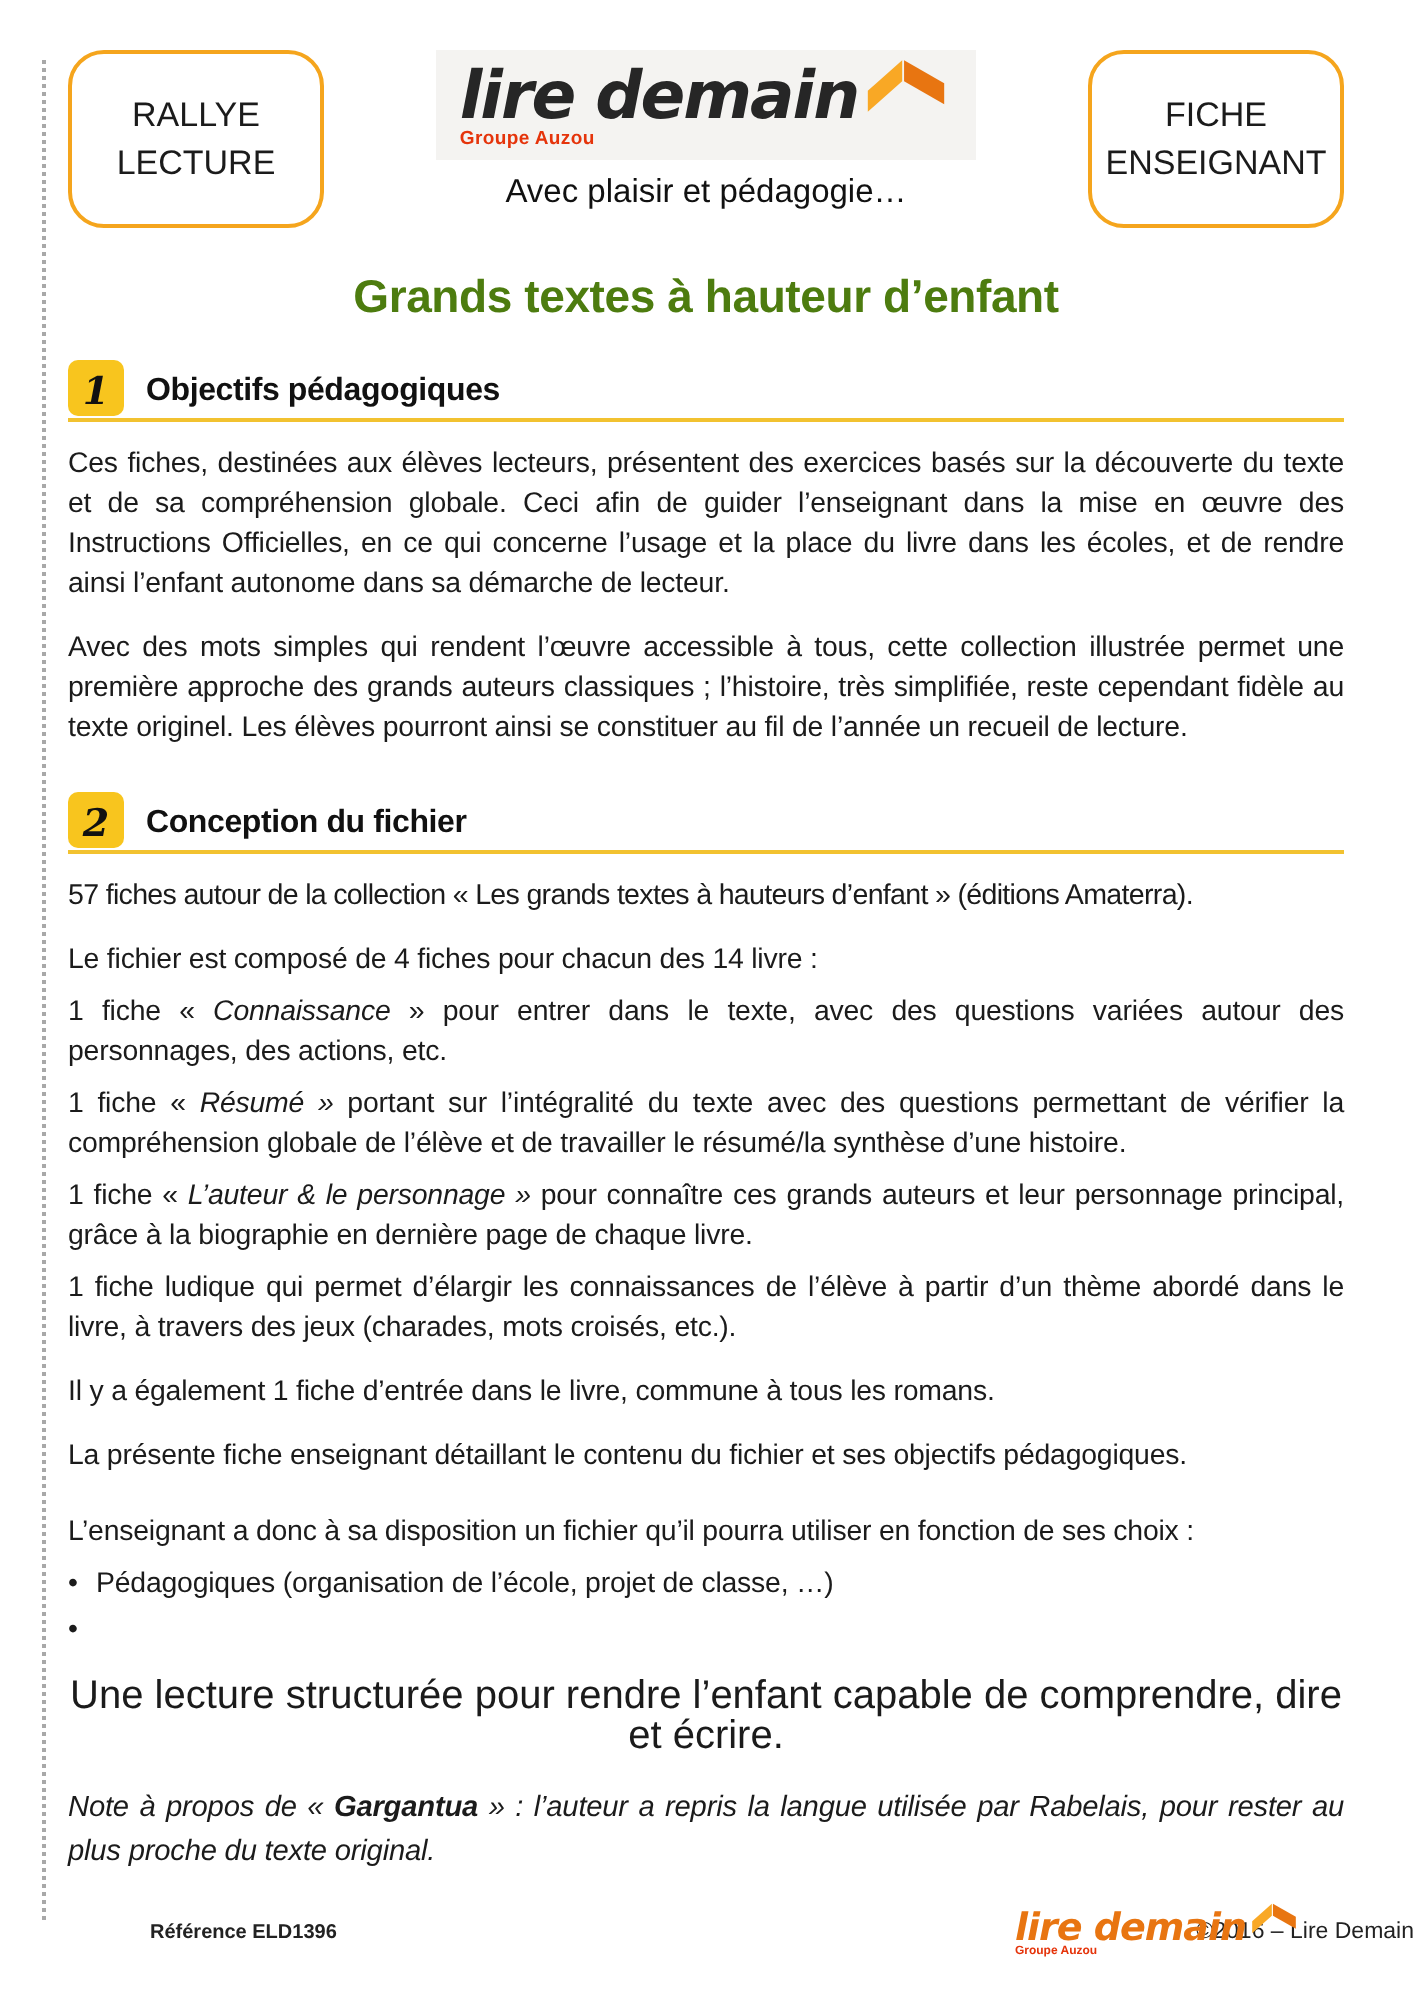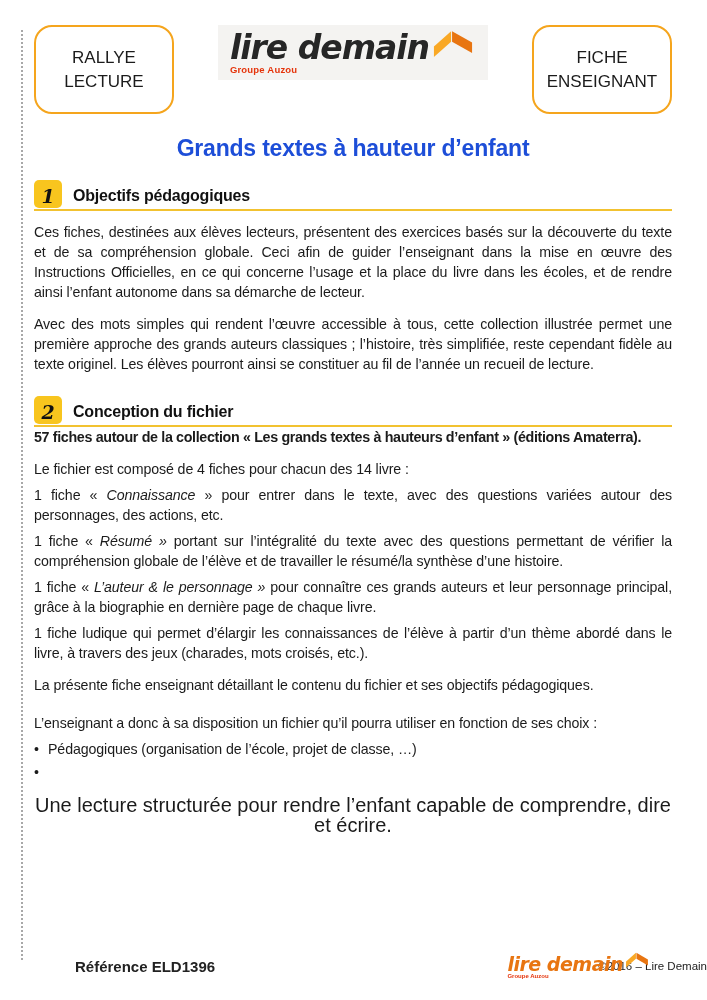--- a/index.html
+++ b/index.html
@@ -15,21 +15,21 @@
   .perforation {
     position:absolute; left:21px; top:30px; height:930px; width:0;
     border-left:2px dotted #a8a8a8;
   }
   .content { padding:25px 35px 0 34px; }
 
   
   .header { display:flex; align-items:flex-start; }
   .header-box {
     border:2px solid #F5A51D; border-radius:18px;
-    width:140px; height:89px; flex:0 0 auto;
+    width:128px; height:89px; flex:0 0 auto;
     display:flex; flex-direction:column; justify-content:center; align-items:center;
     font-size:17px; color:#1b1b1b; line-height:24px; text-align:center;
   }
   .header-center { flex:1; display:flex; flex-direction:column; align-items:center; }
   .logo-block {
     background:#f4f3f1; padding:6px 14px 5px 12px; display:inline-block;
   }
   .logo-row { display:flex; align-items:center; }
   .logo-text {
     font-family:"DejaVu Sans", sans-serif; font-style:italic; font-weight:600;
@@ -37,21 +37,21 @@
   }
   .logo-book { margin-left:3px; margin-top:-4px; }
   .logo-sub {
     font-size:9.5px; font-weight:bold; color:#E5340B; text-align:left;
     margin-top:-1px; letter-spacing:0.2px;
   }
   .tagline { font-size:16.5px; margin-top:7px; color:#111; }
 
   
   .doc-title {
-    text-align:center; font-size:23px; font-weight:bold; color:#1d4ed8;
+    text-align:center; font-size:23px; font-weight:bold; color:#4d7c0f;
     margin-top:21px; letter-spacing:-0.2px;
   }
 
   
   .section-header { margin-top:18px; }
   .section-row { display:flex; align-items:flex-end; }
   .section-num {
     width:28px; height:28px; background:#F8C51E; border-radius:5px;
     display:flex; align-items:center; justify-content:center;
     font-family:"DejaVu Serif", serif; font-style:italic; font-weight:bold;
@@ -64,40 +64,40 @@
   .section-rule { height:2px; background:#F2C230; margin-top:1px; }
 
   
   .para {
     font-size:14.2px; line-height:20px; text-align:justify;
     letter-spacing:-0.1px; margin-top:12px; color:#1b1b1b;
   }
   .para.tight { margin-top:6px; }
   .para.first { margin-top:11px; }
   .bold-line {
-    font-weight:bold; font-size:14.3px; letter-spacing:-0.35px;
-    white-space:nowrap; overflow:hidden; margin-top:0; line-height:20px;
+    font-weight:normal; font-size:14.3px; letter-spacing:-0.35px;
+    white-space:nowrap; overflow:hidden; margin-top:11px; line-height:20px;
   }
   .em { font-style:italic; }
   .bold { font-weight:bold; }
   .bullet-row { display:flex; margin-top:6px; font-size:14.2px; line-height:20px; letter-spacing:-0.1px; }
   .bullet-row.second { margin-top:3px; }
   .bullet-glyph { width:14px; flex:0 0 auto; }
   .centered-line { text-align:center; font-size:20px; line-height:20px; margin-top:13px; }
   .note-line {
     font-style:italic; font-size:14.6px; line-height:22px; text-align:justify;
     margin-top:15px; letter-spacing:-0.1px;
   }
 
   
   .footer {
     position:absolute; left:0; right:0; bottom:16px; height:36px;
     display:flex; align-items:center;
   }
-  .footer-ref { position:absolute; left:75px; font-size:15px; font-weight:bold; color:#222; }
+  .footer-ref { position:absolute; left:75px; font-size:10px; font-weight:bold; color:#222; }
   .footer-copy { position:absolute; left:0; right:0; text-align:right; font-size:11.5px; color:#222;padding-left:12px; }
   .footer-logo { position:absolute; right:58px; text-align:left; }
   .footer-logo-row { display:flex; align-items:center; }
   .footer-logo-text {
     font-family:"DejaVu Sans", sans-serif; font-style:italic; font-weight:600;
     font-size:19px; color:#E87511; letter-spacing:-0.5px; line-height:20px;
   }
   .footer-logo-sub { font-size:6px; font-weight:bold; color:#E5340B; margin-top:-1px; }
 </style>
 </head>
@@ -120,20 +120,21 @@
             <span class="logo-text">lire demain</span>
             <span class="logo-book">
               <svg width="42" height="33" viewBox="0 0 44 34" aria-hidden="true">
                 <polygon points="2,19 20,3 20,14 2,30" fill="#F9A825"></polygon>
                 <polygon points="21,3 42,15 42,26 21,14" fill="#E87511"></polygon>
               </svg>
             </span>
           </div>
           <div class="logo-sub">Groupe Auzou</div>
         </div>
+        <div class="tagline">Avec plaisir et pédagogie…</div>
       </div>
 
       <div class="header-box">
         <div>FICHE</div>
         <div>ENSEIGNANT</div>
       </div>
     </div>
 
     <div class="doc-title">Grands textes à hauteur d’enfant</div>
 
@@ -161,36 +162,38 @@
     <p class="para">Le fichier est composé de 4 fiches pour chacun des 14 livre :</p>
 
     <p class="para tight"><span>1 fiche « </span><span class="em">Connaissance</span><span> » pour entrer dans le texte, avec des questions variées autour des personnages, des actions, etc.</span></p>
 
     <p class="para tight"><span>1 fiche « </span><span class="em">Résumé »</span><span> portant sur l’intégralité du texte avec des questions permettant de vérifier la compréhension globale de l’élève et de travailler le résumé/la synthèse d’une histoire.</span></p>
 
     <p class="para tight"><span>1 fiche « </span><span class="em">L’auteur &amp; le personnage »</span><span> pour connaître ces grands auteurs et leur personnage principal, grâce à la biographie en dernière page de chaque livre.</span></p>
 
     <p class="para tight"><span>1 fiche ludique qui permet d’élargir les connaissances de l’élève à partir d’un thème abordé dans le livre, à travers des jeux (charades, mots croisés, etc.).</span></p>
 
+    <p class="para">Il y a également 1 fiche d’entrée dans le livre, commune à tous les romans.</p>
 
 
     <p class="para">La présente fiche enseignant détaillant le contenu du fichier et ses objectifs pédagogiques.</p>
 
     <p class="para" style="margin-top:18px;">L’enseignant a donc à sa disposition un fichier qu’il pourra utiliser en fonction de ses choix :</p>
 
     <div class="bullet-row">
       <span class="bullet-glyph">•</span>
       <span>Pédagogiques (organisation de l’école, projet de classe, …)</span>
     </div>
     <div class="bullet-row second">
       <span class="bullet-glyph">•</span>
     </div>
 
     <div class="centered-line">Une lecture structurée pour rendre l’enfant capable de comprendre, dire et écrire.</div>
 
+    <p class="note-line"><span>Note à propos de « </span><span class="bold">Gargantua</span><span> » : l’auteur a repris la langue utilisée par Rabelais, pour rester au plus proche du texte original.</span></p>
 
   </div>
 
   <div class="footer">
     <div class="footer-ref">Référence ELD1396</div>
     <div class="footer-copy">©2016 – Lire Demain</div>
     <div class="footer-logo">
       <div class="footer-logo-row">
         <span class="footer-logo-text">lire demain</span>
         <span style="margin-left:2px; margin-top:-3px;">

